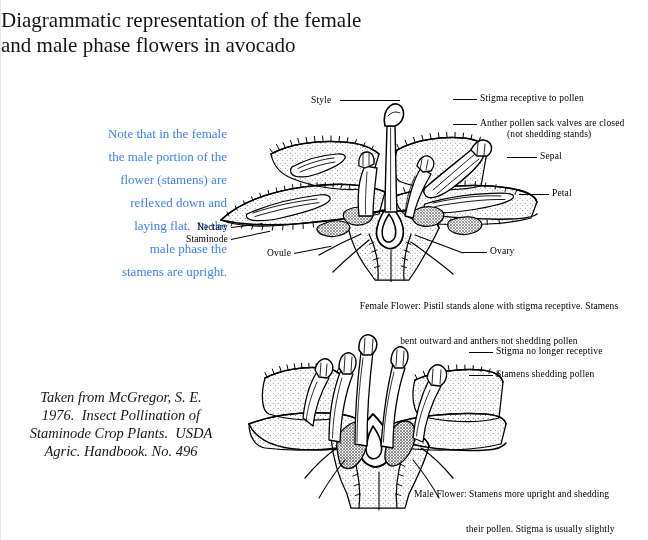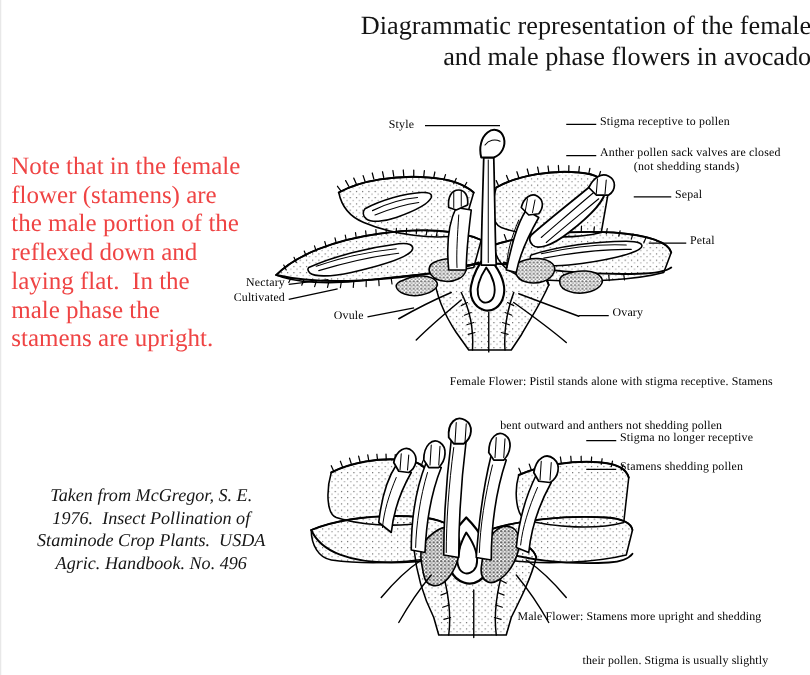--- a/index.html
+++ b/index.html
@@ -18,39 +18,39 @@
     font-family: "Liberation Serif", serif;
     color: #1a1a1a;
   }
 
   
   #title {
     position: absolute;
     left: 0;
     top: 8px;
     width: 648px;
-    text-align: right;
+    text-align: left;
     font-family: "Liberation Serif", serif;
     font-size: 21px;
     line-height: 25px;
     color: #141414;
   }
   #title .line { display: block; }
 
   
   #note {
     position: absolute;
     left: 8px;
     top: 122px;
     width: 218px;
-    text-align: left;
-    font-family: "Liberation Serif", serif;
-    font-size: 20px;
+    text-align: right;
+    font-family: "Liberation Serif", serif;
+    font-size: 13px;
     line-height: 23px;
-    color: #ef4444;
+    color: #3b82f6;
   }
   #note .line { display: block; white-space: pre; }
 
   
   #citation {
     position: absolute;
     left: 8px;
     top: 388px;
     width: 224px;
     text-align: center;
@@ -104,22 +104,22 @@
 
 <div id="page">
 
   <div id="title">
     <span class="line">Diagrammatic representation of the female</span>
     <span class="line">and male phase flowers in avocado</span>
   </div>
 
   <div id="note">
     <span class="line">Note that in the female</span>
+    <span class="line">the male portion of the</span>
     <span class="line">flower (stamens) are</span>
-    <span class="line">the male portion of the</span>
     <span class="line">reflexed down and</span>
     <span class="line">laying flat.  In the</span>
     <span class="line">male phase the</span>
     <span class="line">stamens are upright.</span>
   </div>
 
   <div id="citation">
     <span class="line">Taken from McGregor, S. E.</span>
     <span class="line">1976.  Insect Pollination of</span>
     <span class="line">Staminode Crop Plants.  USDA</span>
@@ -250,21 +250,21 @@
 
   <div class="leader" style="left:518px; top:194px; width:30px;"></div>
   <div class="lbl" style="left:551px; top:188px;">Petal</div>
 
   <div class="leader" style="left:462px; top:252px; width:24px;"></div>
   <div class="lbl" style="left:489px; top:246px;">Ovary</div>
 
   <div class="lbl r" style="left:180px; top:222px; width:47px;">Nectary</div>
   <div class="leader" style="left:230px; top:227px; width:32px; transform:rotate(-7deg); transform-origin:left center;"></div>
 
-  <div class="lbl r" style="left:166px; top:234px; width:61px;">Cultivated</div>
+  <div class="lbl r" style="left:166px; top:234px; width:61px;">Staminode</div>
   <div class="leader" style="left:230px; top:239px; width:40px; transform:rotate(-12deg); transform-origin:left center;"></div>
 
   <div class="lbl r" style="left:252px; top:248px; width:38px;">Ovule</div>
   <div class="leader" style="left:293px; top:253px; width:38px; transform:rotate(-11deg); transform-origin:left center;"></div>
 
   <div class="caption ctr" style="left:346px; top:278px; width:284px;">
     <span class="line">Female Flower: Pistil stands alone with stigma receptive. Stamens</span>
     <span class="line">bent outward and anthers not shedding pollen</span>
   </div>
 

